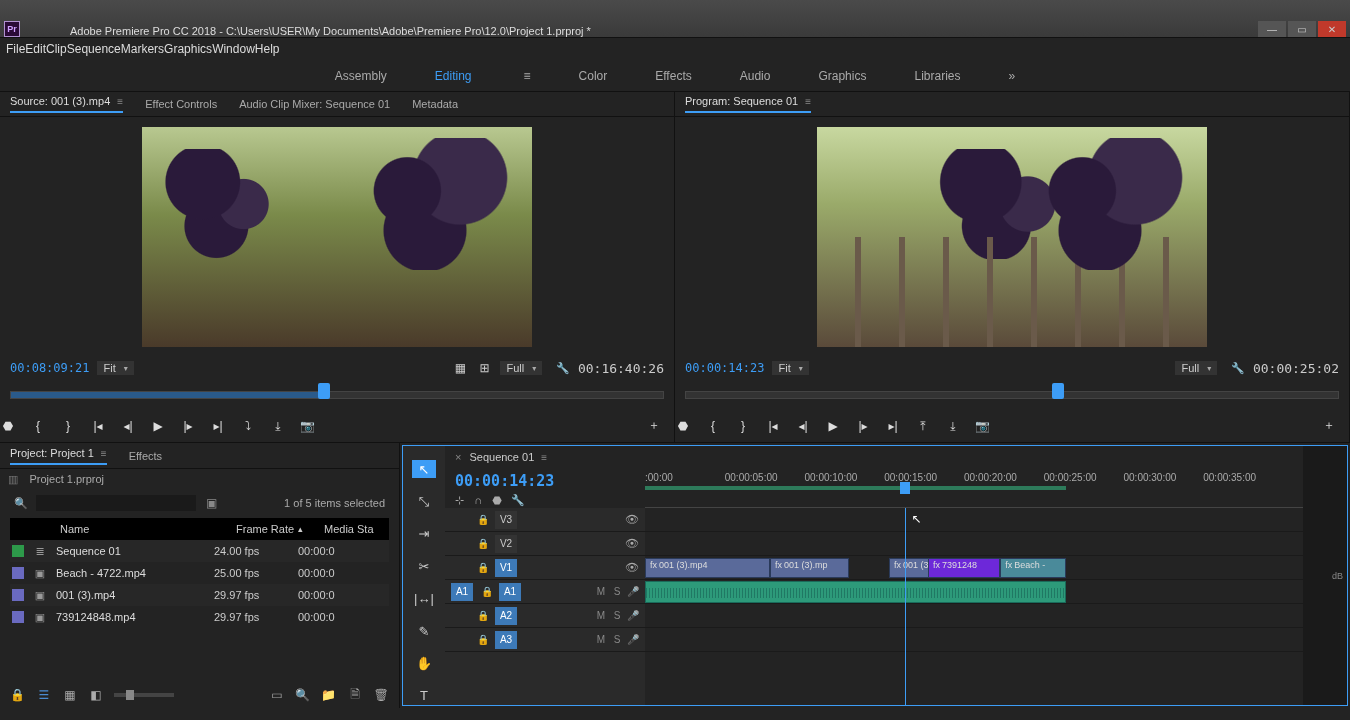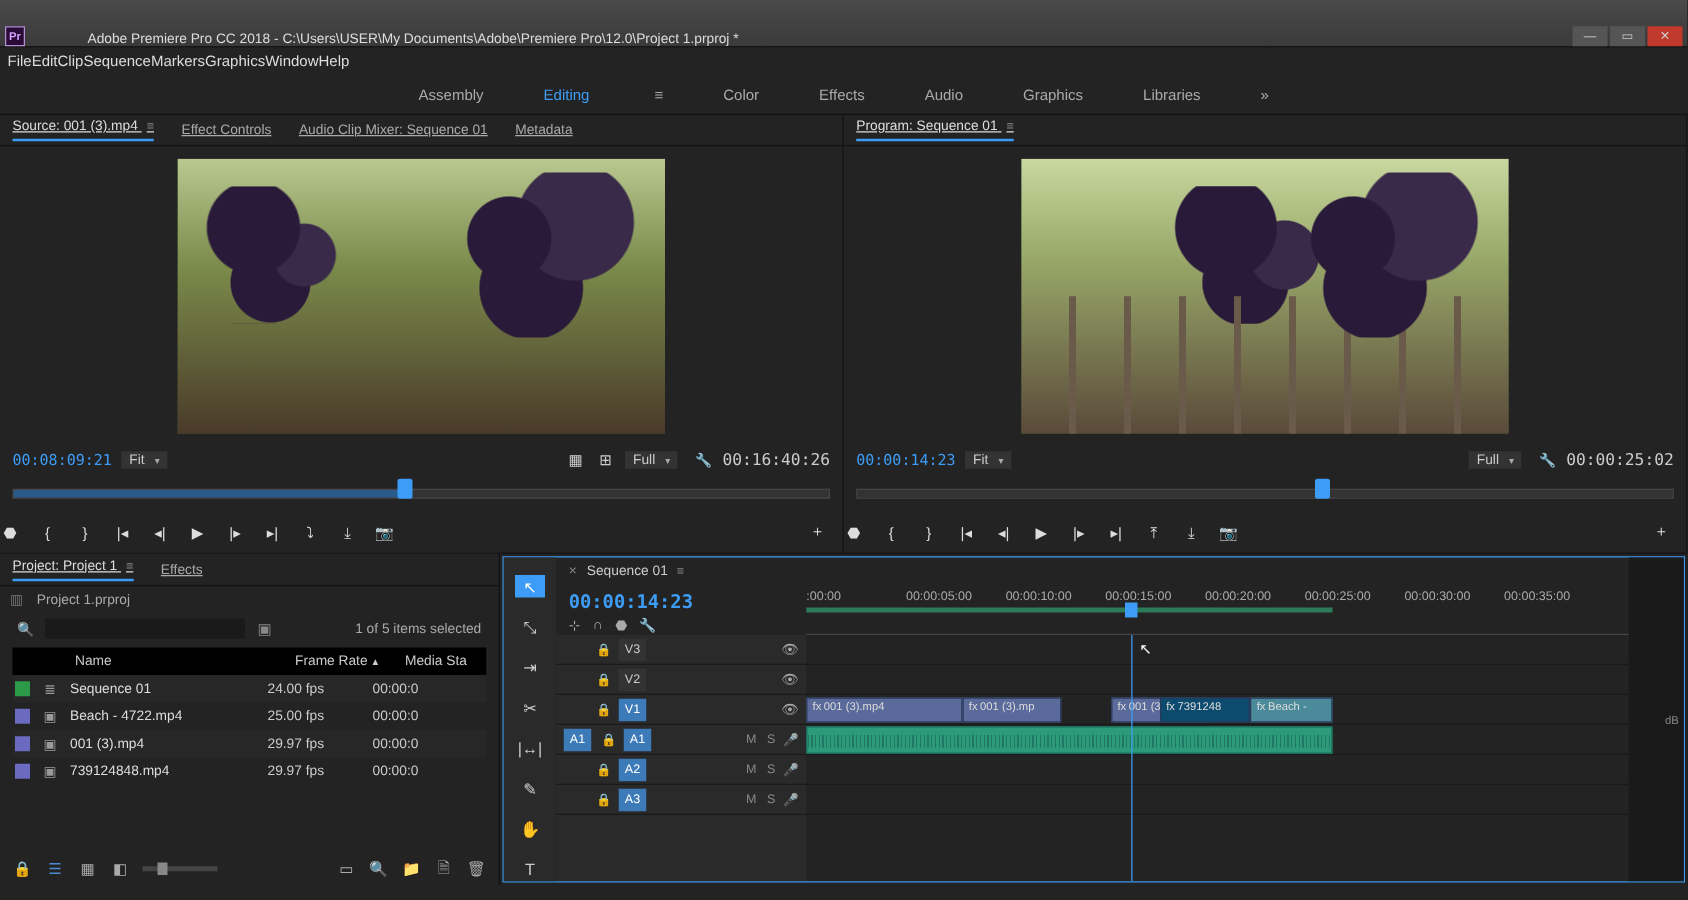--- a/index.html
+++ b/index.html
@@ -10,21 +10,21 @@
 .winbtns { display: flex; gap: 2px; }
 .winbtn { width: 28px; height: 16px; background: #555; display: flex; align-items: center; justify-content: center; font-size: 10px; }
 .winbtn.close { background: #c0392b; }
 .menubar { height: 22px; background: #232323; display: flex; align-items: center; padding: 0 6px; }
 .menubar span { font-size: 12px; color: #ddd; cursor: default; }
 .workspacebar { height: 32px; background: #232323; display: flex; align-items: center; justify-content: center; gap: 48px; border-bottom: 1px solid #111; }
 .workspacebar span { font-size: 12px; color: #aaa; }
 .workspacebar span.active { color: #3d9df6; }
 .ws-icon { color: #888; }
 .panel-tabs { height: 26px; display: flex; align-items: center; gap: 22px; padding: 0 10px; border-bottom: 1px solid #111; }
-.panel-tabs .tab { font-size: 11px; color: #aaa; text-decoration: underline; }
+.panel-tabs .tab { font-size: 11px; color: #aaa; }
 .panel-tabs .tab.active { color: #ddd; border-bottom: 2px solid #3d9df6; padding-bottom: 4px; }
 .ham { color: #888; font-size: 10px; margin-left: 4px; }
 .monitors { display: flex; height: 350px; }
 .monitor { flex: 1; display: flex; flex-direction: column; background: #232323; border-right: 1px solid #111; }
 .video-area { flex: 1; display: flex; align-items: center; justify-content: center; padding: 10px; }
 .video { width: 390px; height: 220px; background: #3d4a2d; position: relative; overflow: hidden; }
 .prog .video { width: 390px; }
 .monitor-ctrls { height: 24px; display: flex; align-items: center; padding: 0 10px; gap: 8px; }
 .tc { color: #3d9df6; font-size: 12px; font-family: monospace; }
 .tc-r { color: #ccc; font-size: 13px; font-family: monospace; margin-left: auto; }
@@ -84,21 +84,21 @@
 .track-head .src { width: 22px; }
 .track-head .src.has { background: #3d7ab8; height: 18px; display: flex; align-items: center; justify-content: center; color: #fff; font-size: 10px; margin-right: 4px; }
 .track-head .eye { color: #aaa; font-size: 11px; }
 .track-head .sm { color: #888; font-size: 10px; width: 12px; text-align: center; }
 .track-area { flex: 1; position: relative; background: #232323; }
 .track-row { height: 24px; border-bottom: 1px solid #1a1a1a; position: relative; }
 .clip { position: absolute; top: 2px; height: 20px; background: #5a6a9a; border: 1px solid #2a3a5a; font-size: 9px; color: #ddd; padding: 1px 4px; white-space: nowrap; overflow: hidden; }
 .clip .ci { margin-right: 2px; }
 .clip.aud { background: #2d9a7a; border-color: #1a6a5a; height: 22px; top: 1px; }
 .clip.aud::before { content: ""; position: absolute; left: 0; right: 0; top: 6px; height: 10px; background: repeating-linear-gradient(90deg, #1a6a5a 0 1px, #2d9a7a 1px 3px); opacity: .7; }
-.clip.purple { background: #0c4a6e; }
+.clip.purple { background: #6d28d9; }
 .clip.teal { background: #4a8a9a; }
 .ph-line { position: absolute; top: 0; bottom: 0; width: 1px; background: #3d9df6; }
 .cursor { position: absolute; font-size: 12px; color: #fff; }
 .audio-meter { width: 44px; background: #1a1a1a; display: flex; flex-direction: row; align-items: center; padding: 10px 4px; gap: 2px; }
 .meter-bar { width: 8px; flex: 1; background: #111; position: relative; }
 .meter-fill { position: absolute; bottom: 0; left: 0; right: 0; height: 30%; background: linear-gradient(to top, #2d9a4a, #d0c030, #d04030); }
 .meters { display: flex; gap: 4px; flex: 1; width: 100%; justify-content: center; }
 .dblabel { font-size: 9px; color: #888; }
 
 .vine { position: absolute; inset: 0; background: linear-gradient(#b8c890 0%, #7a8a4a 40%, #4a3a2a 100%); }

